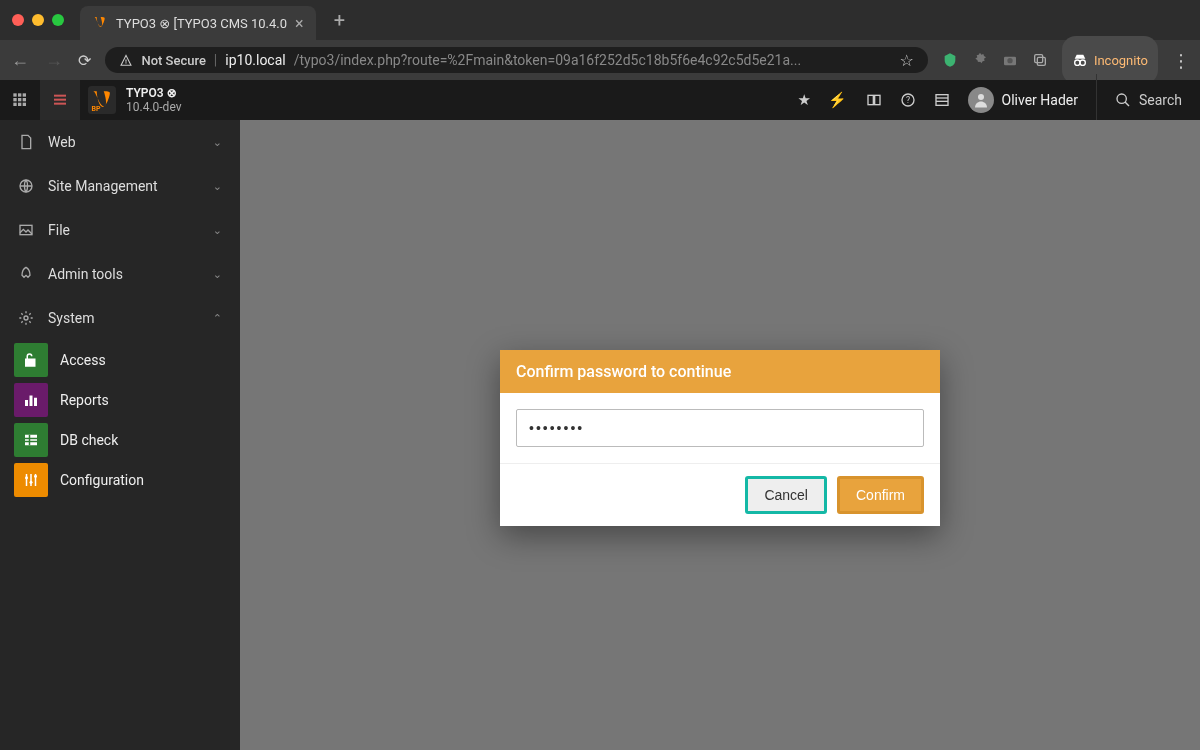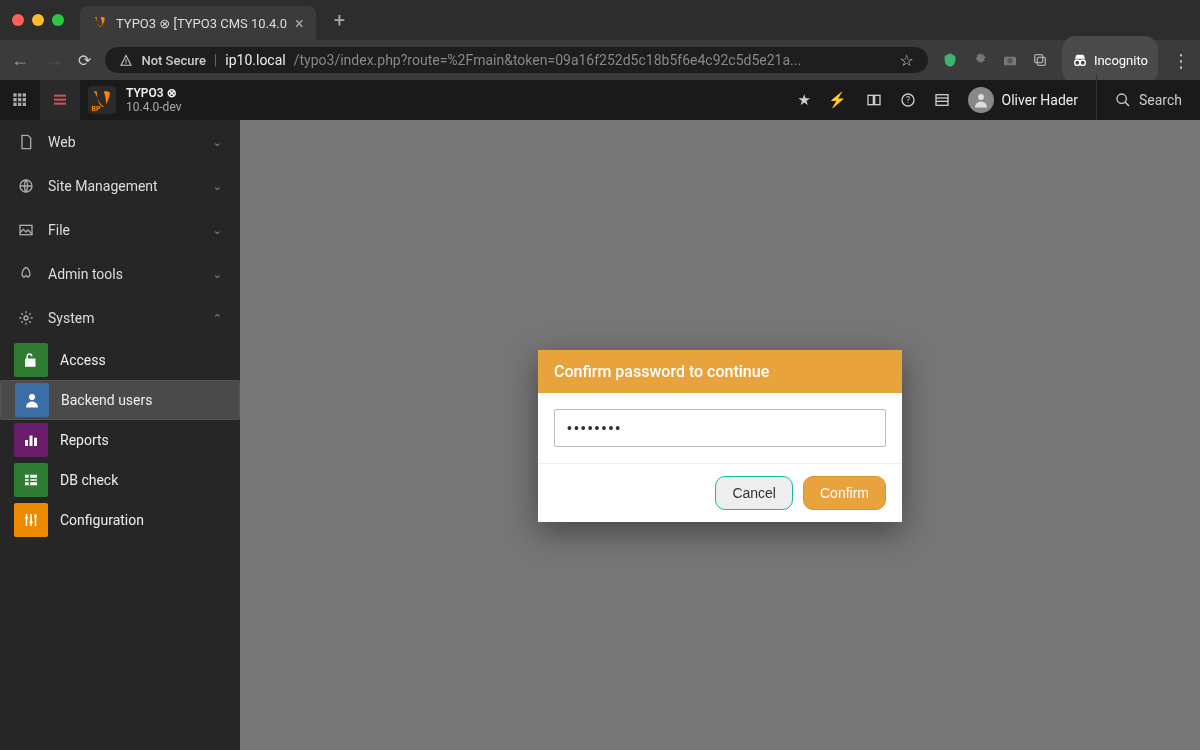--- a/index.html
+++ b/index.html
@@ -37,21 +37,21 @@
       display: flex; align-items: center; padding: 0 14px; gap: 8px;
       color: #ccc; font-size: 14px;
     }
     .url-secure { color: #ccc; font-size: 13px; font-weight: 500; }
     .url-sep { color: #666; }
     .url-host { color: #eee; }
     .url-path { color: #888; overflow: hidden; text-overflow: ellipsis; white-space: nowrap; }
     .url-star { color: #ccc; margin-left: auto; font-size: 16px; }
     .ext-icons { display: flex; gap: 14px; color: #888; align-items: center; }
     .ext-icons > * { cursor: pointer; }
-    .incognito { display: flex; align-items: center; gap: 6px; color: #ffffff; background: #4a4a4a; border-radius: 14px; padding: 16px 10px; font-size: 13px; }
+    .incognito { display: flex; align-items: center; gap: 6px; color: #fdba74; background: #4a4a4a; border-radius: 14px; padding: 16px 10px; font-size: 13px; }
     .menu-dots { color: #ccc; font-size: 18px; cursor: pointer; }
     .toolbar-strip {
       height: 40px; background: #1a1a1a; display: flex; align-items: center;
       justify-content: space-between; padding: 0 0 0 0;
     }
     .brand-section { display: flex; align-items: center; gap: 10px; padding-left: 8px; }
     .brand-logo { width: 28px; height: 28px; }
     .brand-text { color: #eee; font-size: 12px; line-height: 1.2; }
     .brand-title { font-weight: 600; display: flex; align-items: center; gap: 4px; }
     .brand-version { color: #aaa; }
@@ -91,39 +91,39 @@
     .icon-reports { background: #6a1b6a; }
     .icon-log { background: #c62828; }
     .icon-dbcheck { background: #2e7d32; }
     .icon-config { background: #ed8b00; }
     .nav-item-label { color: #eee; }
 
     .content { flex: 1; background: #8a8a8a; position: relative; }
     .overlay-dim { position: absolute; inset: 0; background: rgba(40,40,40,0.2); }
     .modal {
       position: absolute; top: 230px; left: 50%; transform: translateX(-50%);
-      width: 364px; background: #fff; box-shadow: 0 10px 30px rgba(0,0,0,0.4);
+      width: 440px; background: #fff; box-shadow: 0 10px 30px rgba(0,0,0,0.4);
     }
     .modal-header {
       background: #e8a33d; color: #fff; padding: 12px 16px; font-size: 16px;
       font-weight: 500;
     }
     .modal-body { padding: 16px; }
     .password-input {
       width: 100%; padding: 10px 12px; font-size: 14px;
       border: 1px solid #bbb; border-radius: 2px; outline: none;
       letter-spacing: 2px; color: #333;
     }
     .modal-footer {
       padding: 12px 16px; display: flex; justify-content: flex-end; gap: 10px;
       border-top: 1px solid #eee;
     }
     .btn {
-      padding: 8px 16px; font-size: 14px; border-radius: 10px; cursor: pointer;
-      border: 1px solid #14b8a6;
+      padding: 8px 16px; font-size: 14px; border-radius: 3px; cursor: pointer;
+      border: 3px solid #14b8a6;
     }
     .btn-default { background: #eee; color: #333; }
     .btn-primary { background: #e8a33d; border-color: #d8932d; color: #fff; }
     svg { display: block; }
   </style>
 </head>
 <body>
 
 <div class="browser-chrome">
   <div class="traffic-lights">
@@ -294,29 +294,20 @@
     </div>
 
     <div class="nav-item">
       <div class="nav-item-icon icon-access">
         <svg width="18" height="18" viewBox="0 0 24 24">
             <path fill="#fff" d="M6 10V7a4 4 0 018 0h-2a2 2 0 00-4 0v3h10v11H4V10h2z"></path>
           </svg>
       </div>
       <span class="nav-item-label">Access</span>
     </div>
-    <div class="nav-item active">
-      <div class="nav-item-icon icon-backend">
-        <svg width="18" height="18" viewBox="0 0 24 24">
-            <circle cx="12" cy="8" r="4" fill="#fff"></circle>
-            <path d="M4 22c0-5 4-8 8-8s8 3 8 8" fill="#fff"></path>
-          </svg>
-      </div>
-      <span class="nav-item-label">Backend users</span>
-    </div>
     <div class="nav-item">
       <div class="nav-item-icon icon-reports">
         <svg width="18" height="18" viewBox="0 0 24 24">
             <rect x="4" y="12" width="4" height="8" fill="#fff"></rect>
             <rect x="10" y="6" width="4" height="14" fill="#fff"></rect>
             <rect x="16" y="9" width="4" height="11" fill="#fff"></rect>
           </svg>
       </div>
       <span class="nav-item-label">Reports</span>
     </div>

